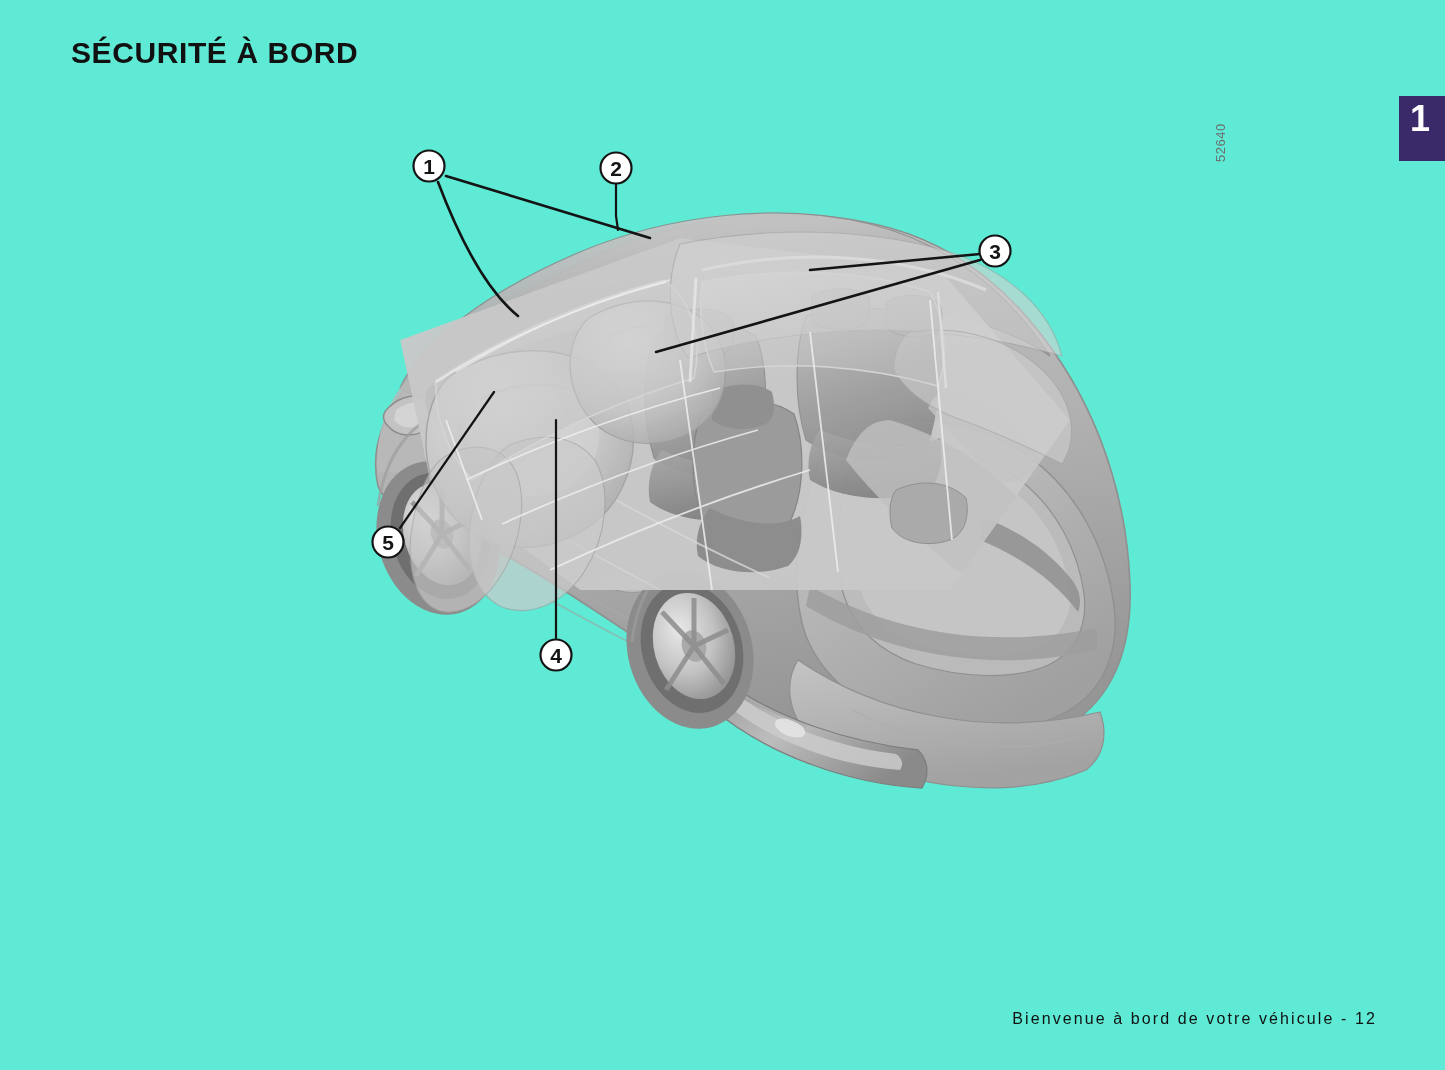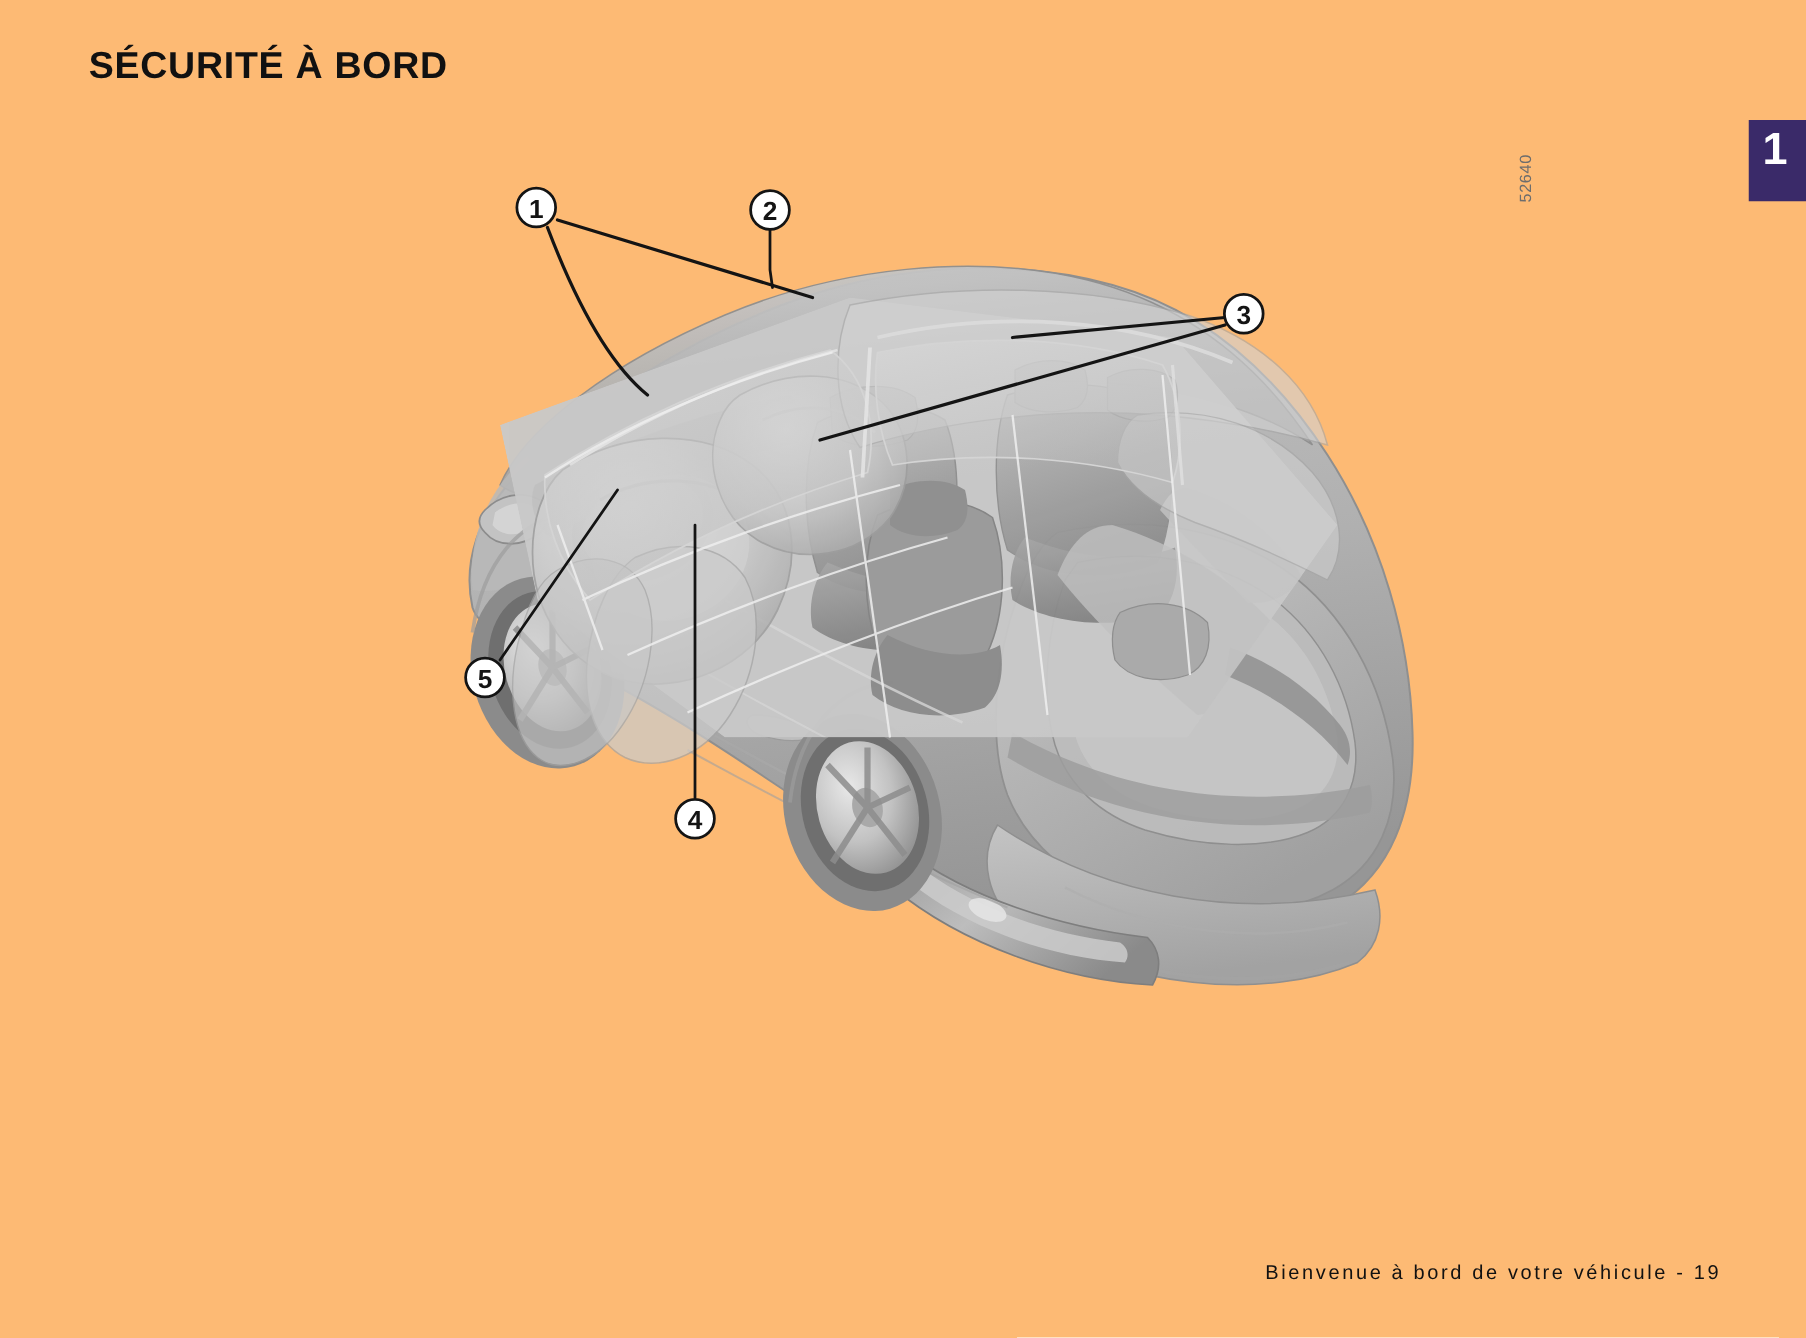--- a/index.html
+++ b/index.html
@@ -9,21 +9,21 @@
     background: #ffffff;
   }
   body {
     font-family: "Liberation Sans", sans-serif;
     -webkit-font-smoothing: antialiased;
   }
   #page {
     position: relative;
     width: 1445px;
     height: 1070px;
-    background: #fdba74;
+    background: #5eead4;
     overflow: hidden;
   }
 
   
   #page-title {
     position: absolute;
     left: 71px;
     top: 36px;
     font-size: 30px;
     font-weight: bold;
@@ -455,15 +455,15 @@
           <text x="306" y="543" text-anchor="middle" font-family="Liberation Sans, sans-serif" font-size="21" font-weight="bold" fill="#141414">4</text>
         </g>
         <g>
           <circle cx="138" cy="422" r="15.5" fill="#ffffff" stroke="#141414" stroke-width="2.2"></circle>
           <text x="138" y="430" text-anchor="middle" font-family="Liberation Sans, sans-serif" font-size="21" font-weight="bold" fill="#141414">5</text>
         </g>
       </g>
     </svg>
   </div>
 
-  <div id="footer">Bienvenue à bord de votre véhicule - 19</div>
+  <div id="footer">Bienvenue à bord de votre véhicule - 12</div>
 
 </div>
 
 </body></html>

